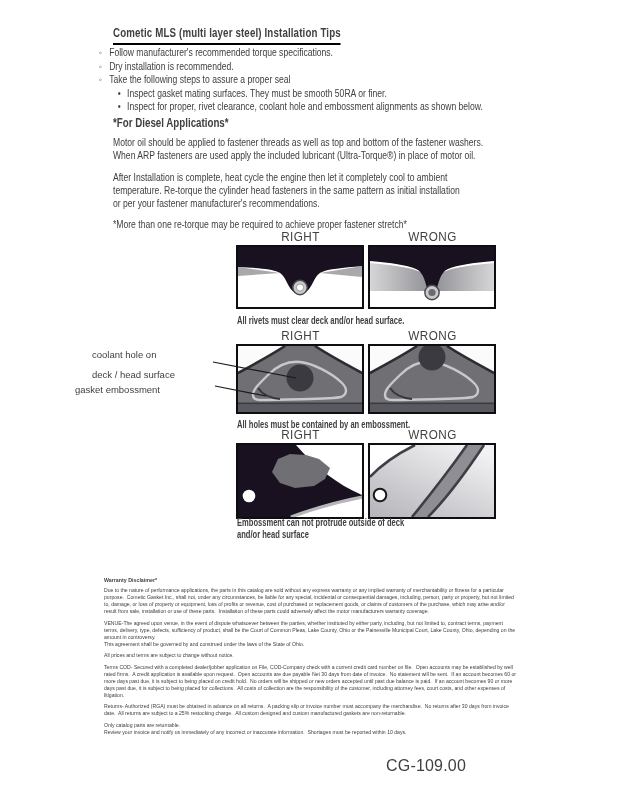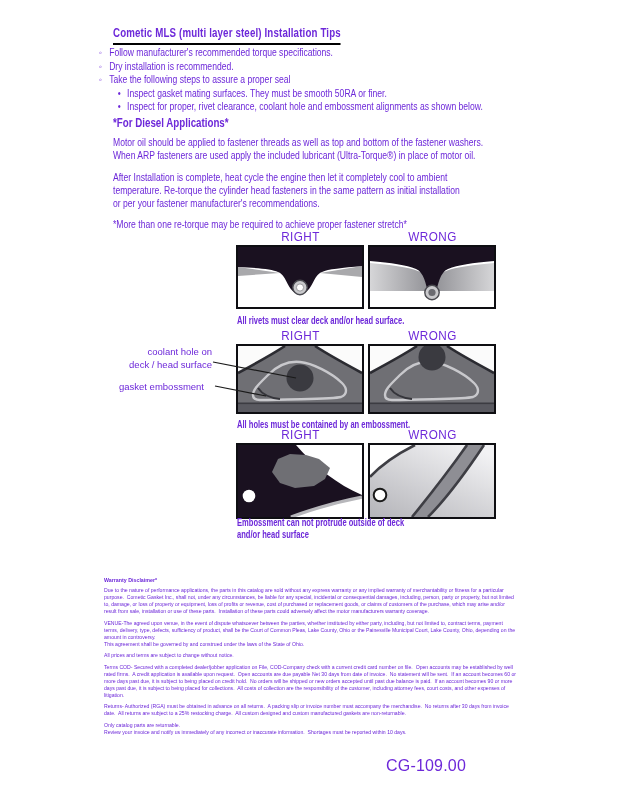--- a/index.html
+++ b/index.html
@@ -1,17 +1,17 @@
 <!DOCTYPE html>
 <html><head>
 <meta charset="utf-8">
 <style>
   html,body{margin:0;padding:0;background:#fff;}
   .page{position:relative;width:618px;height:800px;background:#fff;
-        font-family:"Liberation Sans",sans-serif;color:#6d28d9;overflow:hidden;}
+        font-family:"Liberation Sans",sans-serif;color:#404040;overflow:hidden;}
 
   .title{position:absolute;left:113px;top:25px;font-size:13.5px;font-weight:bold;
          letter-spacing:.2px;border-bottom:2px solid #000;padding-bottom:2.5px;
          transform:scaleX(.72);transform-origin:0 0;white-space:nowrap;}
 
   .tips{position:absolute;left:99px;top:46px;width:600px;font-size:11px;
         transform:scaleX(.78);transform-origin:0 0;}
   .b{display:flex;line-height:13.5px;}
   .b .m{width:13px;font-size:10px;flex:none;}
   .sb{padding-left:24px;}
@@ -30,24 +30,24 @@
 
   .dbox{position:absolute;border:2.5px solid #0e0e12;line-height:0;background:#fff;}
   .b1l{left:236px;top:245px}.b1r{left:368px;top:245px}
   .b2l{left:236px;top:344px}.b2r{left:368px;top:344px}
   .b3l{left:236px;top:443px}.b3r{left:368px;top:443px}
 
   .dcap{position:absolute;font-weight:bold;font-size:10.5px;white-space:pre;
         transform:scaleX(.72);transform-origin:0 0;}
   .c1{left:237px;top:314px}.c2{left:237px;top:418px}.c3{left:237px;top:517px;line-height:11.6px}
 
-  .anno{position:absolute;font-size:9.5px;text-align:right;line-height:13px;
+  .anno{position:absolute;font-size:9.5px;line-height:20px;
         width:120px;white-space:pre-wrap;}
   .anno1{left:92px;top:345px}
-  .anno2{left:84px;top:380px}
+  .anno2{left:75px;top:380px}
 
   .legal{position:absolute;left:104px;top:576px;width:482px;font-size:6px;line-height:7.1px;
          transform:scaleX(.855);transform-origin:0 0;}
   .legal .lh{font-weight:bold;margin:0 0 4px 0;font-size:6.2px;}
   .legal p{margin:0 0 4.2px 0;white-space:pre-wrap;}
 
   .docnum{position:absolute;left:386px;top:757px;font-size:16px;letter-spacing:.2px;}
 
   .overlay{position:absolute;left:0;top:0;pointer-events:none;z-index:5;}
 </style>

